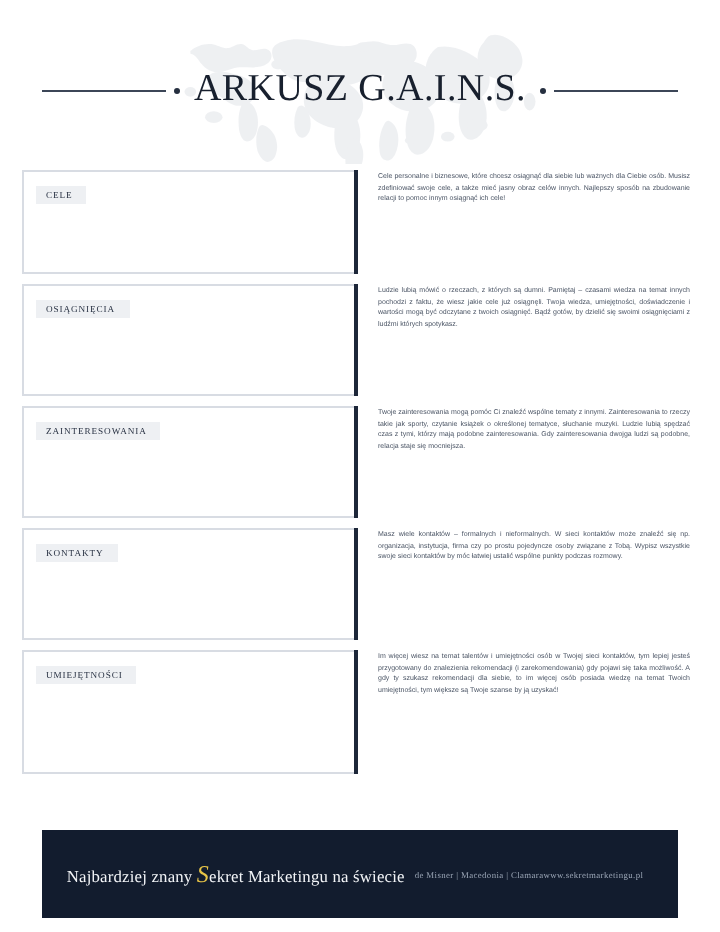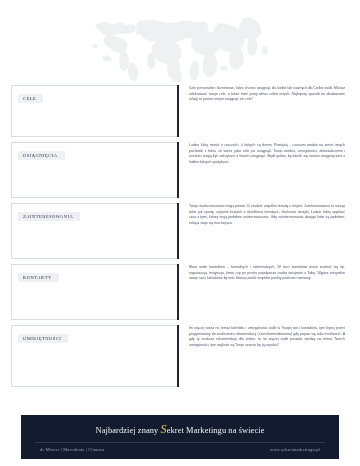--- a/index.html
+++ b/index.html
@@ -103,21 +103,20 @@
   .s4 .sec-box{height:56px;}
   .s5 .sec-box{height:62px;}
 
   
   .footer{
     position:absolute;
     left:21px; right:21px; bottom:7px;
     height:44px;
     background:#121c2e;
     display:flex;
-    flex-direction:column;
     align-items:center;
     justify-content:center;
     padding:5px 14px;
   }
   .foot-title{
     font-family:"Liberation Serif", serif;
     font-size:8.4px;
     color:#f2f4f7;
     white-space:nowrap;
     letter-spacing:.1px;
@@ -176,20 +175,31 @@
       <ellipse cx="330" cy="120" rx="11" ry="7"></ellipse>
       <ellipse cx="300" cy="132" rx="7" ry="5"></ellipse>
       <ellipse cx="126" cy="58" rx="7" ry="5"></ellipse>
       <ellipse cx="384" cy="96" rx="6" ry="9"></ellipse>
       <ellipse cx="36" cy="86" rx="6" ry="5"></ellipse>
       <ellipse cx="214" cy="40" rx="8" ry="5"></ellipse>
       <ellipse cx="262" cy="136" rx="6" ry="4"></ellipse>
     </g>
   </svg>
 
+  <div class="title-row">
+    <div class="deco">
+      <span class="rule"></span>
+      <span class="rule-dot"></span>
+    </div>
+    <div class="title">ARKUSZ G.A.I.N.S.</div>
+    <div class="deco">
+      <span class="rule-dot"></span>
+      <span class="rule"></span>
+    </div>
+  </div>
 </div>
 
 <div class="sheet">
 
   <div class="section s1">
     <div class="sec-box">
       <span class="sec-label">CELE</span>
     </div>
     <div class="sec-desc">Cele personalne i biznesowe, które chcesz osiągnąć dla siebie lub ważnych dla Ciebie osób. Musisz zdefiniować swoje cele, a także mieć jasny obraz celów innych. Najlepszy sposób na zbudowanie relacji to pomoc innym osiągnąć ich cele!</div>
   </div>

